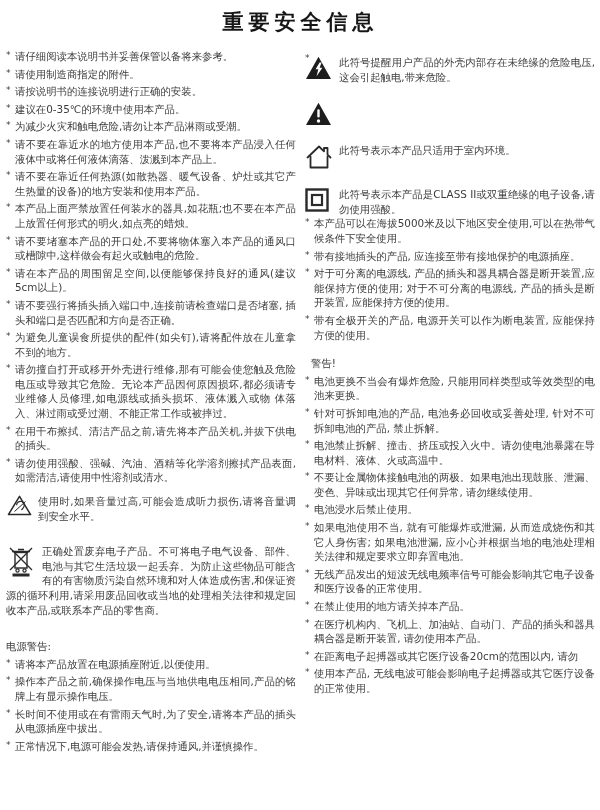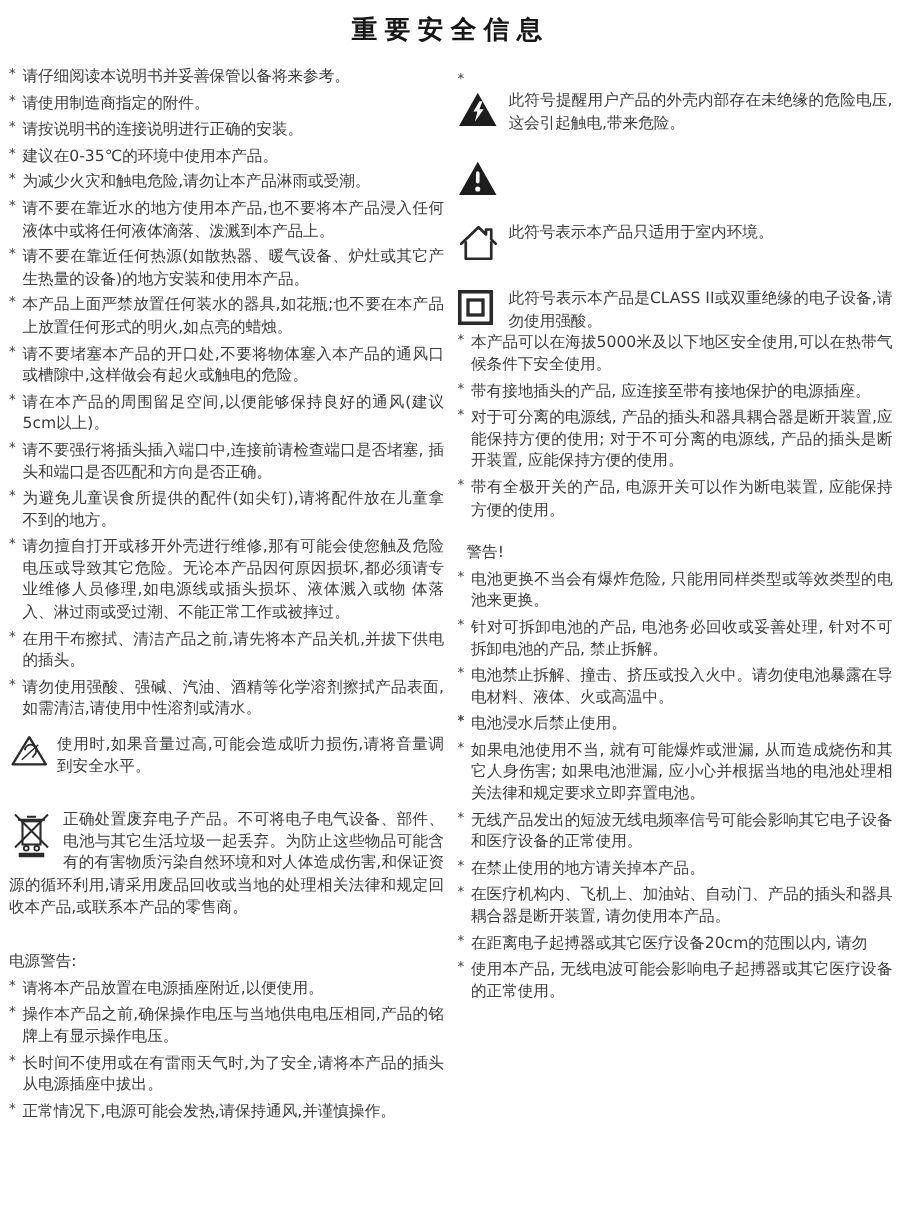--- a/index.html
+++ b/index.html
@@ -3,34 +3,34 @@
 <meta charset="utf-8">
 <style>
   html,body{margin:0;padding:0;}
   body{
     width:600px;height:810px;background:#ffffff;overflow:hidden;
     font-family:"DejaVu Sans","Liberation Sans",sans-serif;
     color:#3d3d3d;
   }
   .page{box-sizing:border-box;width:600px;height:810px;padding:6px 5px 0 6px;background:#fff;}
   h1.title{
-    font-size:17px;font-weight:bold;color:#161616;text-align:center;
+    font-size:21px;font-weight:bold;color:#161616;text-align:center;
     letter-spacing:5px;margin:2px 0 13px 0;
   }
   .cols{display:flex;gap:9px;align-items:flex-start;}
   .col{width:290px;font-size:10.4px;line-height:14.6px;text-align:justify;}
   ul.blist{list-style:none;margin:0;padding:0;}
   ul.blist li{position:relative;padding-left:9px;margin:0 0 3px 0;}
   .bm{position:absolute;left:0;top:-1px;font-size:9px;color:#3d3d3d;}
   .iconpara{display:flow-root;margin:9px 0 0 0;}
   .hicon{float:left;margin:1px 6px 1px 1px;}
   .weee-wrap{margin-top:21px;}
   .wicon{float:left;margin:2px 8px 0 2px;}
   .sect-head{margin:22px 0 3px 0;}
-  .symrow{display:flex;margin-top:16px;}
+  .symrow{display:flex;margin-top:6px;}
   .symrow.gap-lg{margin-top:17px;}
   .symicon{flex:0 0 34px;width:34px;padding-top:1px;}
   .symtext{flex:1;}
   .group-gap{margin-top:16px;}
   .warn-head{margin:14px 0 3px 6px;}
   svg{display:block;}
 </style>
 </head>
 <body>
 
@@ -142,21 +142,21 @@
         <li><span class="bm">*</span><span>带有接地插头的产品, 应连接至带有接地保护的电源插座。</span></li>
         <li><span class="bm">*</span><span>对于可分离的电源线, 产品的插头和器具耦合器是断开装置,应能保持方便的使用; 对于不可分离的电源线, 产品的插头是断开装置, 应能保持方便的使用。</span></li>
         <li><span class="bm">*</span><span>带有全极开关的产品, 电源开关可以作为断电装置, 应能保持方便的使用。</span></li>
       </ul>
 
       <div class="sect-head warn-head">警告!</div>
       <ul class="blist">
         <li><span class="bm">*</span><span>电池更换不当会有爆炸危险, 只能用同样类型或等效类型的电池来更换。</span></li>
         <li><span class="bm">*</span><span>针对可拆卸电池的产品, 电池务必回收或妥善处理, 针对不可拆卸电池的产品, 禁止拆解。</span></li>
         <li><span class="bm">*</span><span>电池禁止拆解、撞击、挤压或投入火中。请勿使电池暴露在导电材料、液体、火或高温中。</span></li>
-        <li><span class="bm">*</span></li>
+        <li><span class="bm">*</span><span>不要让金属物体接触电池的两极。如果电池出现鼓胀、泄漏、变色、异味或出现其它任何异常, 请勿继续使用。</span></li>
         <li><span class="bm">*</span><span>电池浸水后禁止使用。</span></li>
         <li><span class="bm">*</span><span>如果电池使用不当, 就有可能爆炸或泄漏, 从而造成烧伤和其它人身伤害; 如果电池泄漏, 应小心并根据当地的电池处理相关法律和规定要求立即弃置电池。</span></li>
       </ul>
 
       <ul class="blist group-gap">
         <li><span class="bm">*</span><span>无线产品发出的短波无线电频率信号可能会影响其它电子设备和医疗设备的正常使用。</span></li>
         <li><span class="bm">*</span><span>在禁止使用的地方请关掉本产品。</span></li>
         <li><span class="bm">*</span><span>在医疗机构内、飞机上、加油站、自动门、产品的插头和器具耦合器是断开装置, 请勿使用本产品。</span></li>
         <li><span class="bm">*</span><span>在距离电子起搏器或其它医疗设备20cm的范围以内, 请勿</span></li>
         <li><span class="bm">*</span><span>使用本产品, 无线电波可能会影响电子起搏器或其它医疗设备的正常使用。</span></li>

